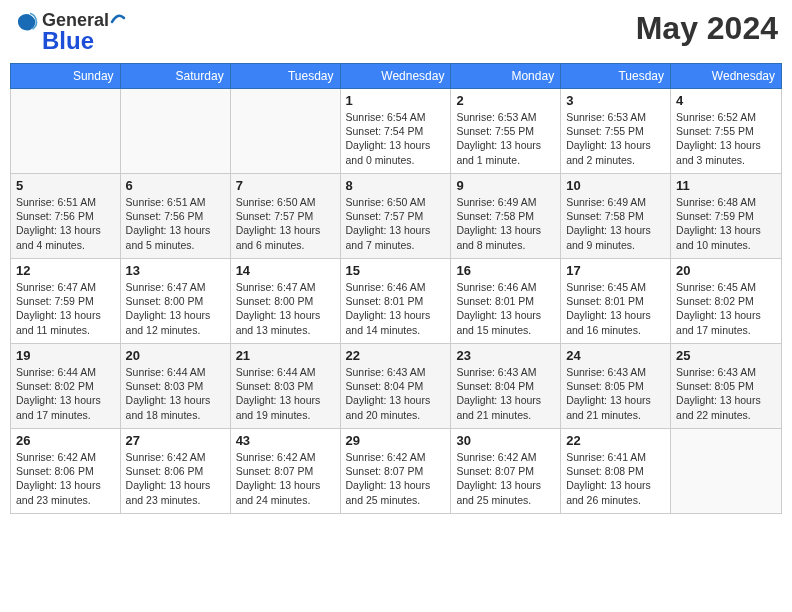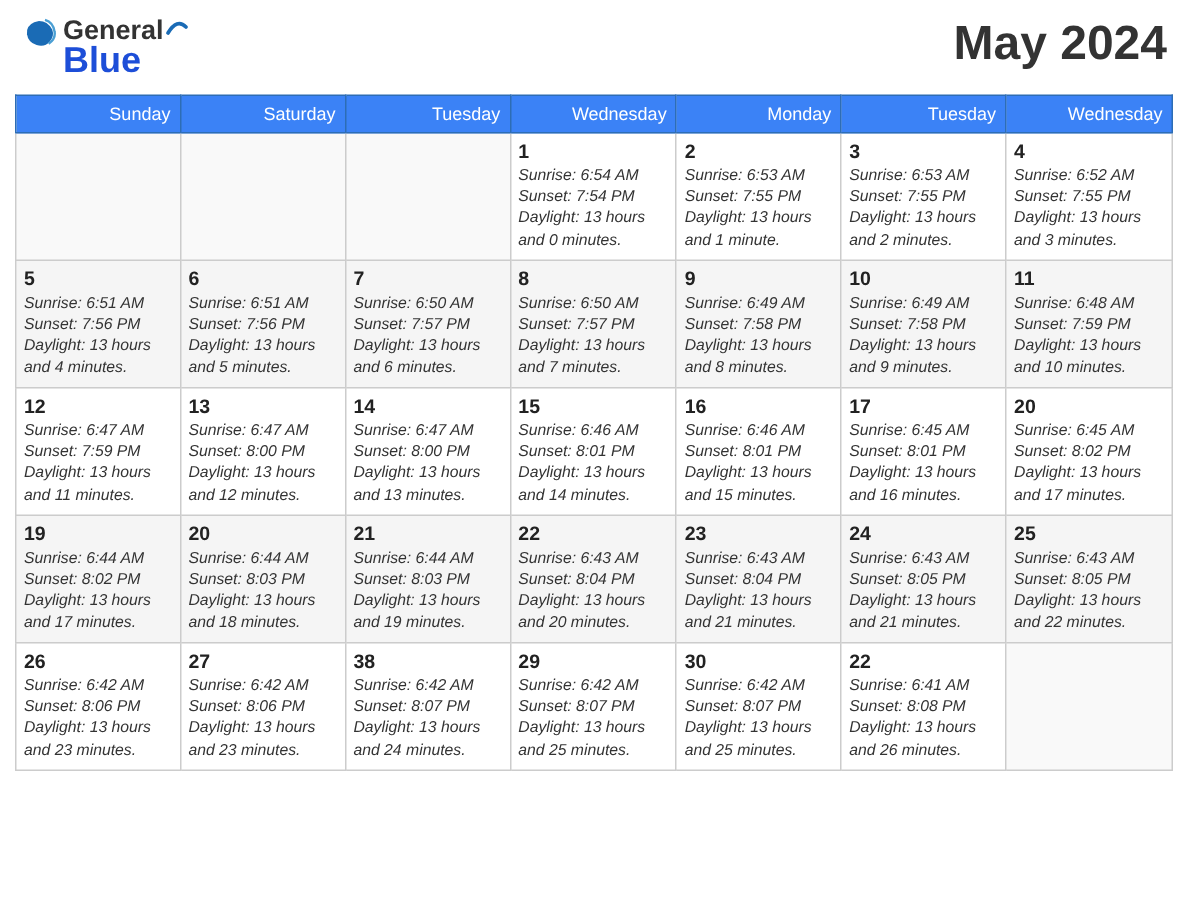--- a/index.html
+++ b/index.html
@@ -75,21 +75,20 @@
     .day-num {
       font-weight: bold;
       font-size: 13px;
       margin-bottom: 2px;
       color: #222;
     }
     .day-info {
       color: #333;
       line-height: 1.35;
       font-size: 10.5px;
-      font-style: italic;
     }
     .empty-cell {
       background: #f9f9f9 !important;
     }
     .week-row td {
       height: 85px;
     }
   </style>
 </head>
 <body>
@@ -242,21 +241,21 @@
       <tr class="week-row">
         <td>
           <div class="day-num">26</div>
           <div class="day-info">Sunrise: 6:42 AM<br>Sunset: 8:06 PM<br>Daylight: 13 hours<br>and 23 minutes.</div>
         </td>
         <td>
           <div class="day-num">27</div>
           <div class="day-info">Sunrise: 6:42 AM<br>Sunset: 8:06 PM<br>Daylight: 13 hours<br>and 23 minutes.</div>
         </td>
         <td>
-          <div class="day-num">38</div>
+          <div class="day-num">43</div>
           <div class="day-info">Sunrise: 6:42 AM<br>Sunset: 8:07 PM<br>Daylight: 13 hours<br>and 24 minutes.</div>
         </td>
         <td>
           <div class="day-num">29</div>
           <div class="day-info">Sunrise: 6:42 AM<br>Sunset: 8:07 PM<br>Daylight: 13 hours<br>and 25 minutes.</div>
         </td>
         <td>
           <div class="day-num">30</div>
           <div class="day-info">Sunrise: 6:42 AM<br>Sunset: 8:07 PM<br>Daylight: 13 hours<br>and 25 minutes.</div>
         </td>

